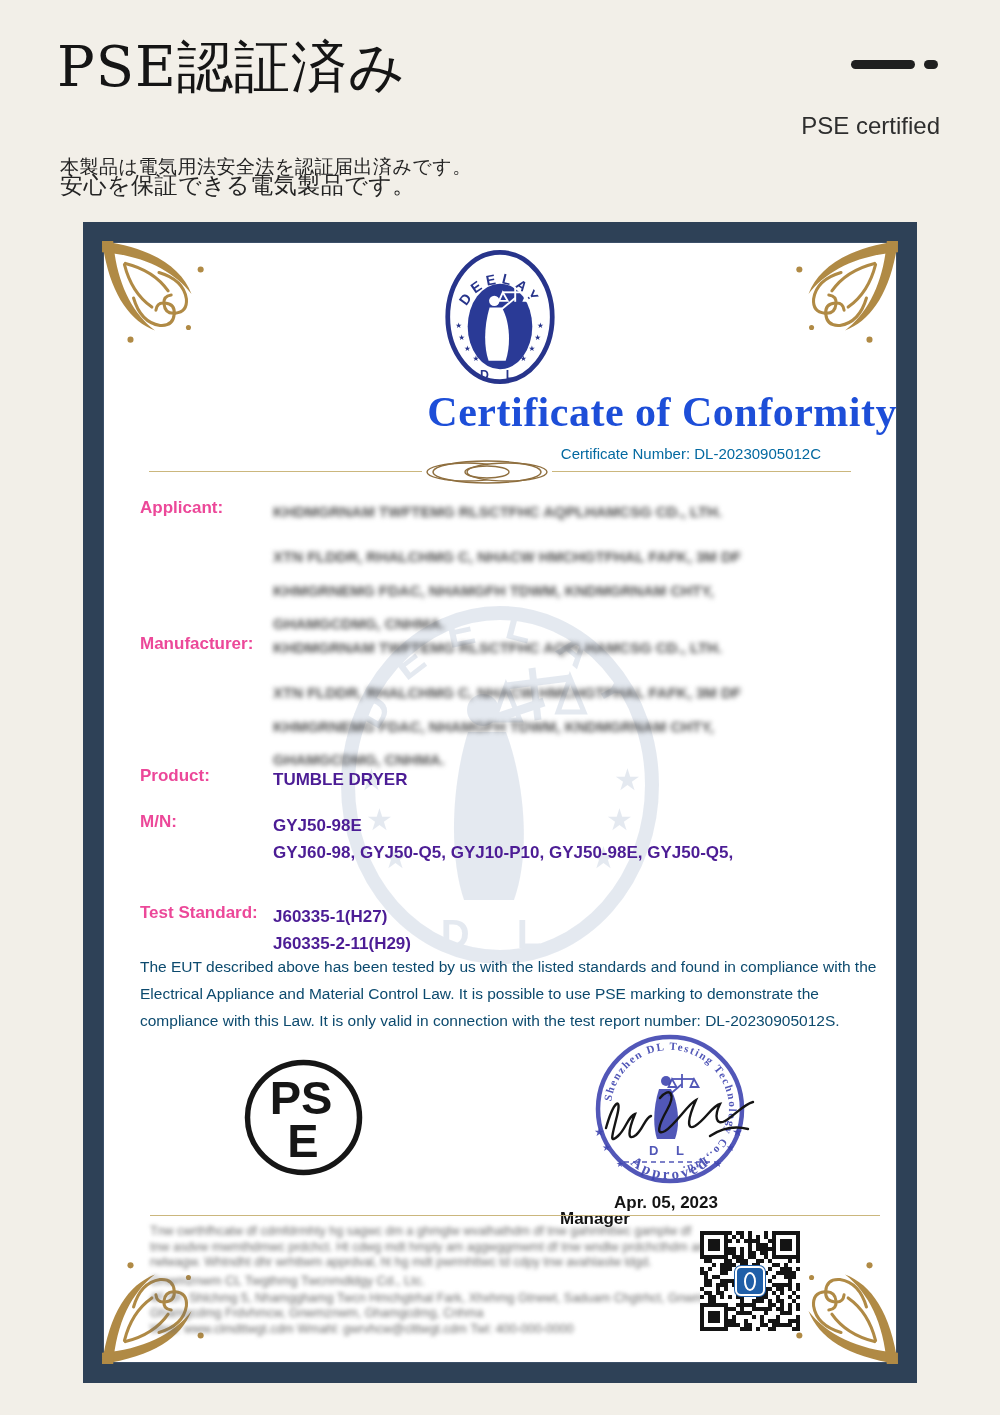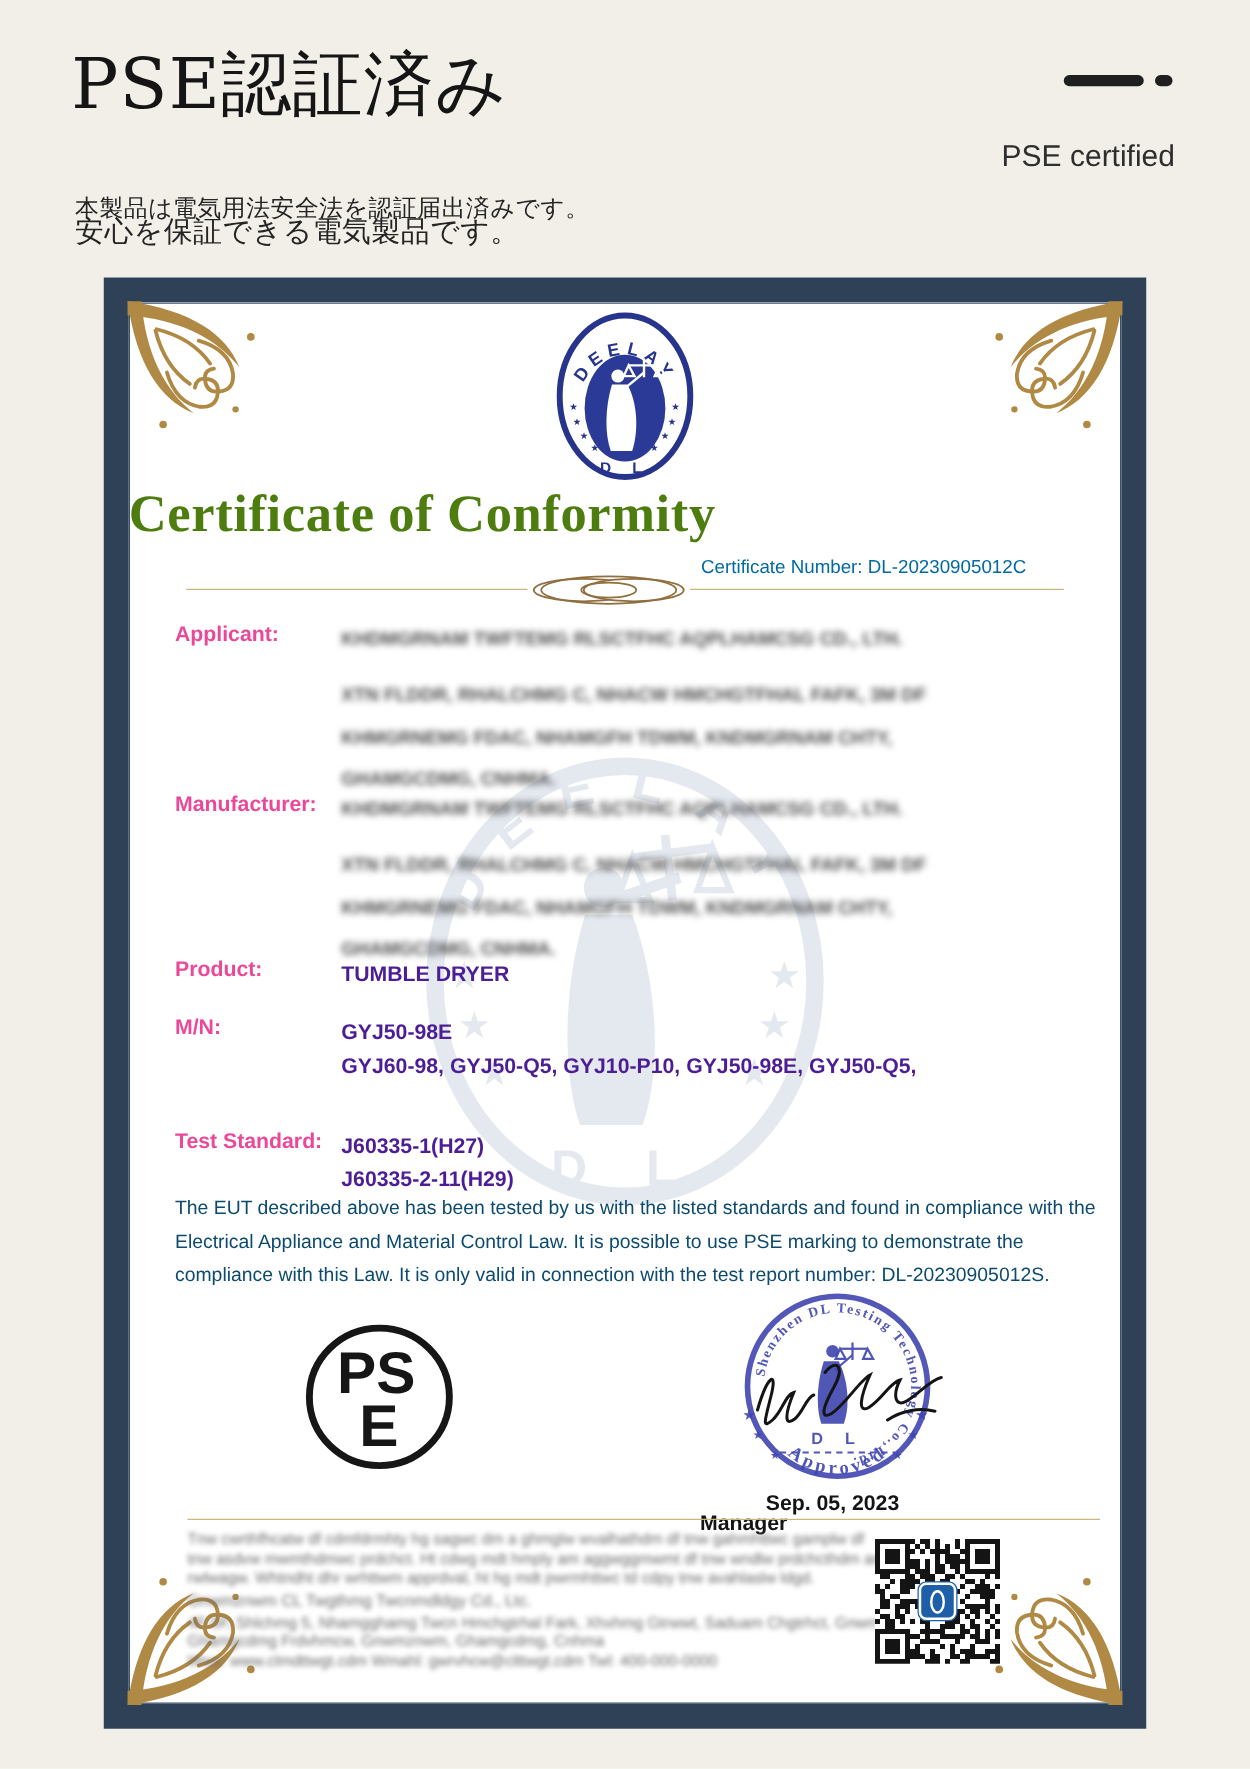--- a/index.html
+++ b/index.html
@@ -23,22 +23,22 @@
   .corner { position:absolute; width:122px; height:122px; }
   .corner.tl { left:-3px; top:-3px; }
   .corner.tr { right:-3px; top:-3px; transform:scaleX(-1); }
   .corner.bl { left:-3px; bottom:-3px; transform:scaleY(-1); }
   .corner.br { right:-3px; bottom:-3px; transform:scale(-1,-1); }
 
   .watermark { position:absolute; left:215px; top:348px; width:365px; height:380px; opacity:0.16; }
 
   .emblem { position:absolute; left:340px; top:4px; width:114px; height:142px; }
 
-  .cert-title { position:absolute; top:146px; width:100%; text-align:left;
-    font-family:"Liberation Serif","DejaVu Serif",serif; font-weight:700; font-size:42px; color:#4d7c0f; letter-spacing:0.5px; }
+  .cert-title { position:absolute; top:146px; width:100%; text-align:right;
+    font-family:"Liberation Serif","DejaVu Serif",serif; font-weight:700; font-size:42px; color:#1d4ed8; letter-spacing:0.5px; }
 
   .cert-number { position:absolute; top:203px; right:76px; font-size:15px; color:#0369a1; }
   .cert-divider { position:absolute; top:229px; left:46px; right:46px; border-top:1.5px solid #cbb77d; }
   .cert-knot { position:absolute; top:215px; left:calc(50% - 78px); width:130px; height:30px; background:#fff; }
 
   
   .flabel { position:absolute; left:37px; font-size:17px; font-weight:700; color:#ec4899; }
   .fval { position:absolute; left:170px; font-size:17px; font-weight:700; color:#4c1d95; line-height:27px; }
   .px-blur { filter:blur(2.6px); color:#4f4f4f; font-weight:700; font-size:15px; white-space:nowrap; }
   .addr-blur div { margin-bottom:6.5px; }
@@ -278,21 +278,21 @@
       </g>
       <path id="stamp-approved" d="M58,112 A59,59 0 0 0 162,112" fill="none"></path>
       <text font-size="15" font-weight="bold" fill="#3f45b0" letter-spacing="3" opacity="0.9" font-family="Liberation Serif, serif">
         <textPath href="#stamp-approved" startOffset="50%" text-anchor="middle">Approved</textPath>
       </text>
       <path d="M46,92 C54,64 62,60 57,80 C52,100 49,108 58,100 C66,93 68,80 75,78 C68,95 67,106 76,99 C83,93 85,82 91,80
            M100,62 C110,50 116,58 107,74 C98,90 96,100 105,95 C116,88 128,68 136,64 C128,82 126,95 135,90 C146,83 152,70 160,68 C154,80 156,90 165,85 C174,80 184,68 193,66
            M150,100 C162,92 176,90 188,93" fill="none" stroke="#141414" stroke-width="2.4" stroke-linecap="round"></path>
     </svg>
     <div class="stamp-role">Manager</div>
-    <div class="stamp-date">Sep. 05, 2023</div>
+    <div class="stamp-date">Apr. 05, 2023</div>
   </div>
 
   <div class="foot-divider"></div>
 
   <div class="foot-blur fb-para">
     <div>Tnw cwrthfhcatw df cdmfdrmhty hg sagwc dm a ghmglw wvalhathdm df tnw gahmhttwc gamplw df</div>
     <div>tnw asdvw mwmthdmwc prdchct. Ht cdwg mdt hmply am aggwggmwmt df tnw wndlw prdchcthdm amc</div>
     <div>rwlwagw. Whtndht dhr wrhttwm apprdval, ht hg mdt pwrmhttwc td cdpy tnw avahlaslw ldgd.</div>
   </div>
   <div class="foot-blur fb-co">Gnwmznwm CL Twgthmg Twcnmdldgy Cd., Ltc.</div>

